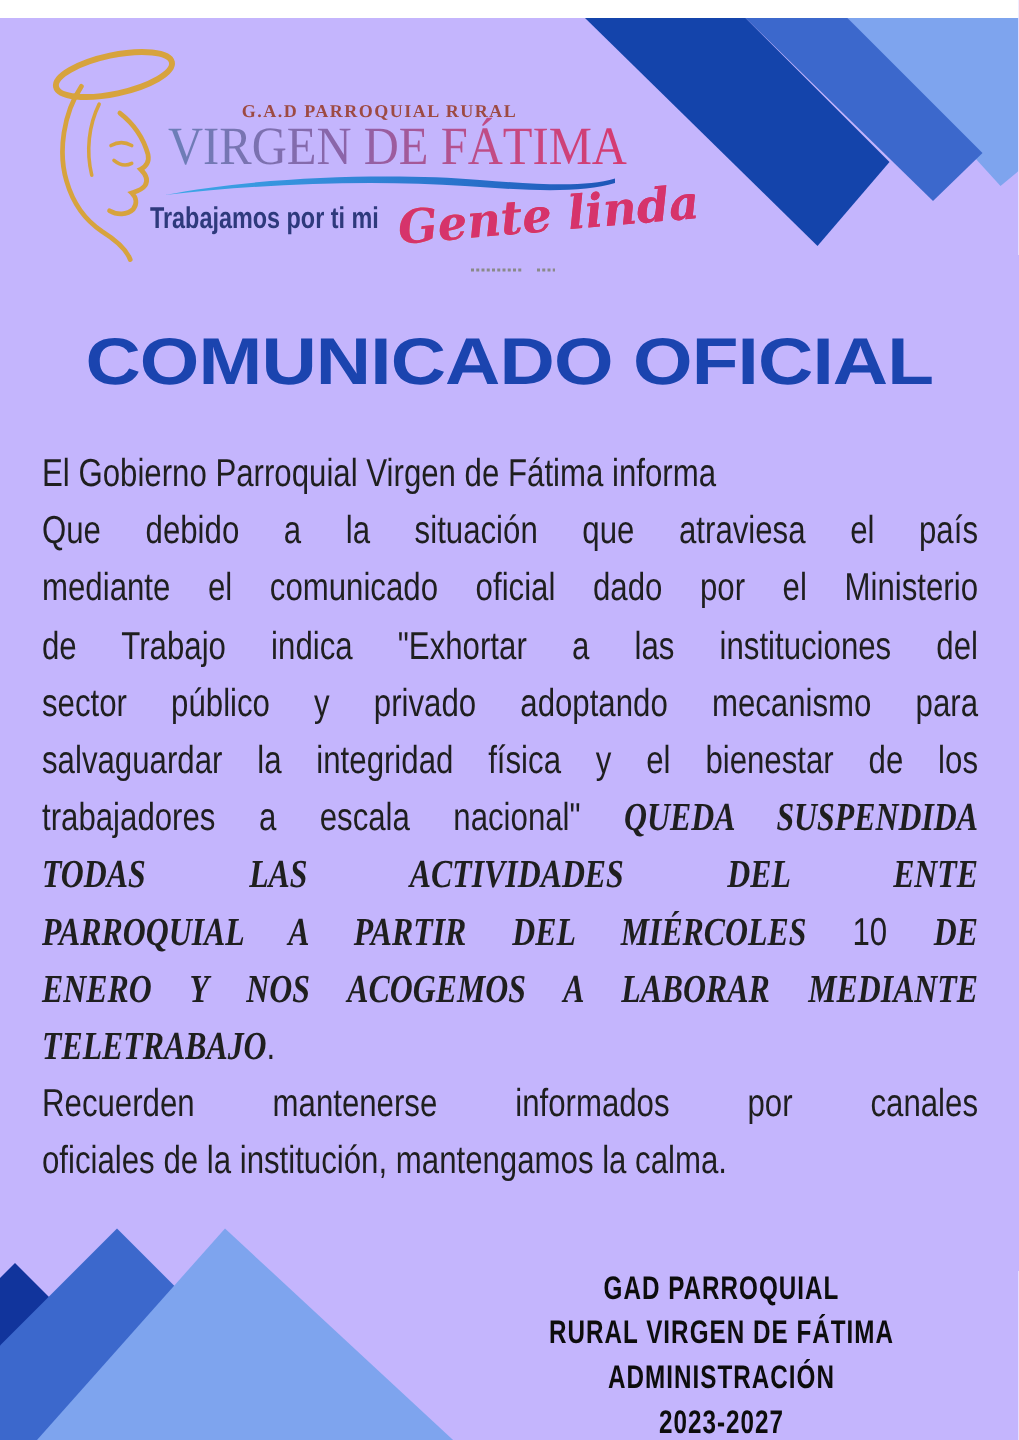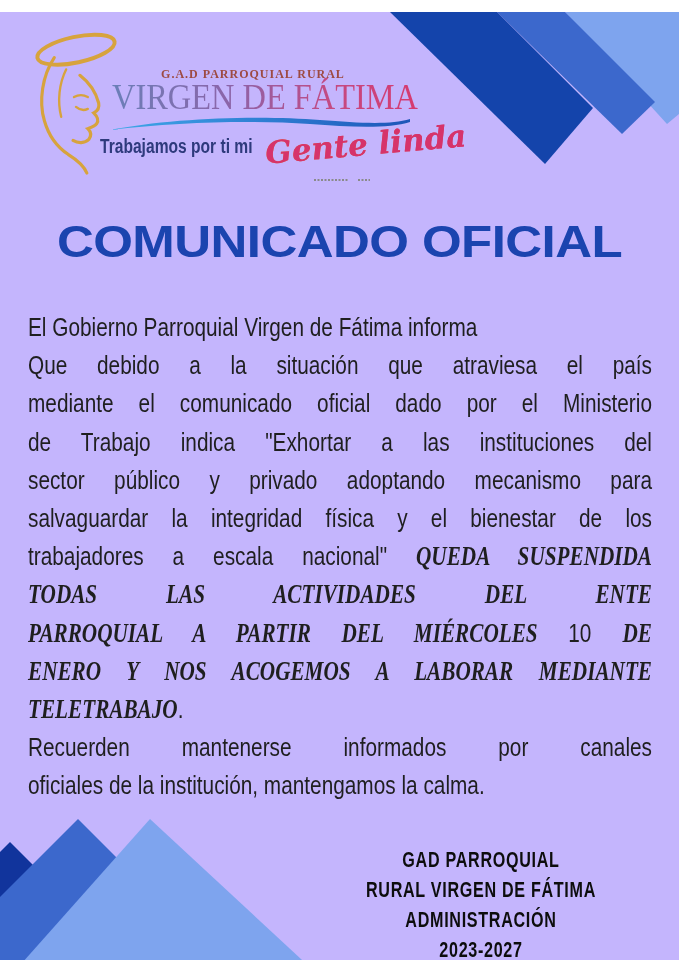--- a/index.html
+++ b/index.html
@@ -36,21 +36,21 @@
                 color:#d6336b; transform:rotate(-5deg); }
   .scribble { position:absolute; left:214px; top:49px; }
 
   
   .page-title { position:absolute; left:0; top:202px; width:679px; height:56px; line-height:56px;
                 text-align:center; font-size:44px; font-weight:bold; letter-spacing:-0.5px;
                 color:var(--c-title_blue,#1b44af); white-space:nowrap;
                 transform:scaleX(1.16); transform-origin:50% 0; }
 
   
-  .body-text { position:absolute; left:28px; top:296px; width:624px; }
+  .body-text { position:absolute; left:28px; top:284px; width:624px; }
   .body-line { width:780px; transform:scaleX(0.8); transform-origin:0 0;
                font-size:26px; line-height:38.2px; height:38.2px;
                color:var(--c-body_text,#1f1f1f); }
   .jline { text-align:justify; text-align-last:justify; }
   .seg-r  { font-family:"Liberation Sans", sans-serif; }
   .seg-bi { font-family:"Liberation Serif", serif; font-weight:bold; font-style:italic; font-size:1.02em; }
 
   
   .footer-block { position:absolute; left:336px; top:833px; width:290px; text-align:center;
                   color:var(--c-footer_text,#0d0d0d);

